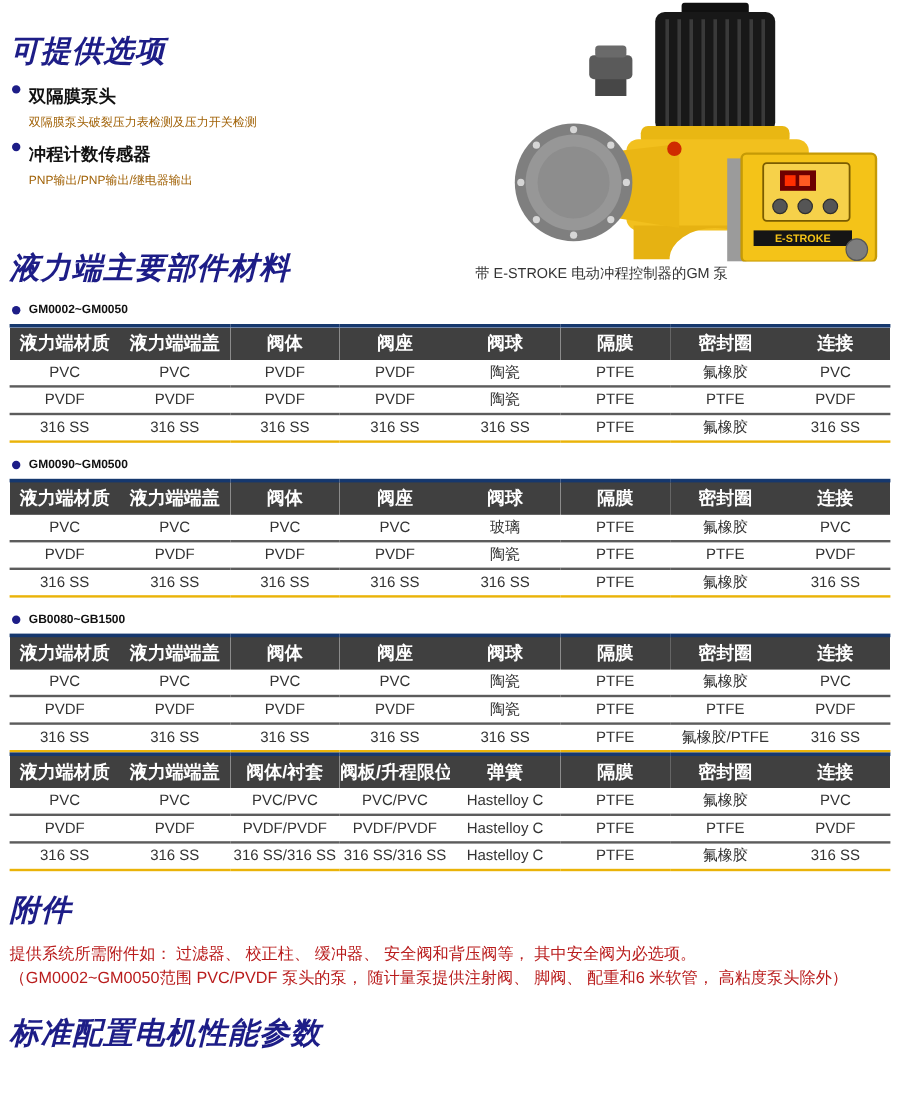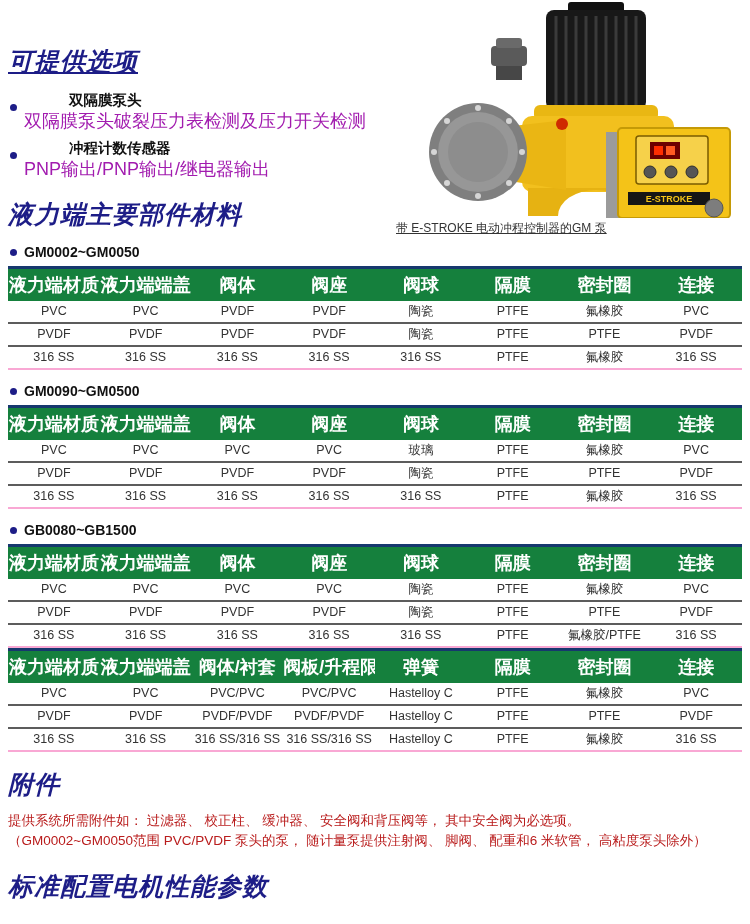--- a/index.html
+++ b/index.html
@@ -5,57 +5,56 @@
   html,body{margin:0;padding:0;}
   body{
     width:750px;height:924px;position:relative;background:#ffffff;
     font-family:"Liberation Sans","DejaVu Sans",sans-serif;
     color:#222;overflow:hidden;
   }
   .sec-title{
     font-style:italic;font-weight:bold;color:#1d1d87;
     font-size:25px;letter-spacing:1px;margin:0 0 0 8px;
   }
-  #opt-title{padding-top:45px;text-decoration:underline;}
-  #materials-title{margin-top:18px;}
+  #opt-title{padding-top:26px;}
+  #materials-title{margin-top:46px;}
   #accessories-title{margin-top:16px;}
   #motor-title{margin-top:20px;}
 
   .opt-list{margin:12px 0 0 10px;}
   .opt-item{margin-bottom:6px;}
-  .opt-label-row{display:flex;align-items:flex-end;gap:45px;}
+  .opt-label-row{display:flex;align-items:flex-start;}
   .dot{width:7px;height:7px;border-radius:50%;background:#1d1d87;margin-right:7px;flex:0 0 auto;}
   .opt-label{font-weight:bold;font-size:14.5px;color:#111;line-height:21px;}
-  .opt-detail{font-size:18px;color:#a21caf;margin-left:14px;line-height:21px;}
+  .opt-detail{font-size:10px;color:#a16207;margin-left:14px;line-height:21px;}
 
   .pump-figure{position:absolute;top:2px;right:14px;width:320px;height:216px;}
   .pump-caption{
     position:absolute;top:220px;left:396px;font-size:12px;color:#333;
     white-space:nowrap;
-    text-decoration:underline;
   }
 
   #materials-tables{margin-top:8px;}
   .table-block{margin:0 8px 0 8px;}
   .model-row{display:flex;align-items:center;margin:13px 0 6px 2px;}
-  .model-label{font-weight:bold;font-size:14px;color:#111;}
+  .model-label{font-weight:bold;font-size:10px;color:#111;}
   table.mat{
     width:734px;border-collapse:collapse;table-layout:fixed;
     border-top:3px solid #16386e;
   }
   table.mat th{
-    background:#15803d;color:#ffffff;font-size:18px;font-weight:bold;
+    background:#404040;color:#ffffff;font-size:15px;font-weight:bold;
     padding:4px 0;text-align:center;white-space:nowrap;overflow:hidden;
   }
   table.mat td{
     font-size:12.5px;color:#333;text-align:center;padding:3px 0;
     line-height:15px;white-space:nowrap;
   }
   table.mat tbody tr{border-bottom:2px solid #5c5c5c;margin-top:24px;}
-  table.mat tbody tr:last-child{border-bottom:2px solid #f9a8d4;}
+  table.mat tbody tr:last-child{border-bottom:2px solid #eab308;}
 
   .para{font-size:13.5px;color:#b91c1c;line-height:19px;margin:10px 0 0 8px;}
   .para.tight{margin-top:1px;}
 </style>
 </head>
 <body>
 
 <h1 class="sec-title" id="opt-title">可提供选项</h1>
 
 <div class="opt-list">

